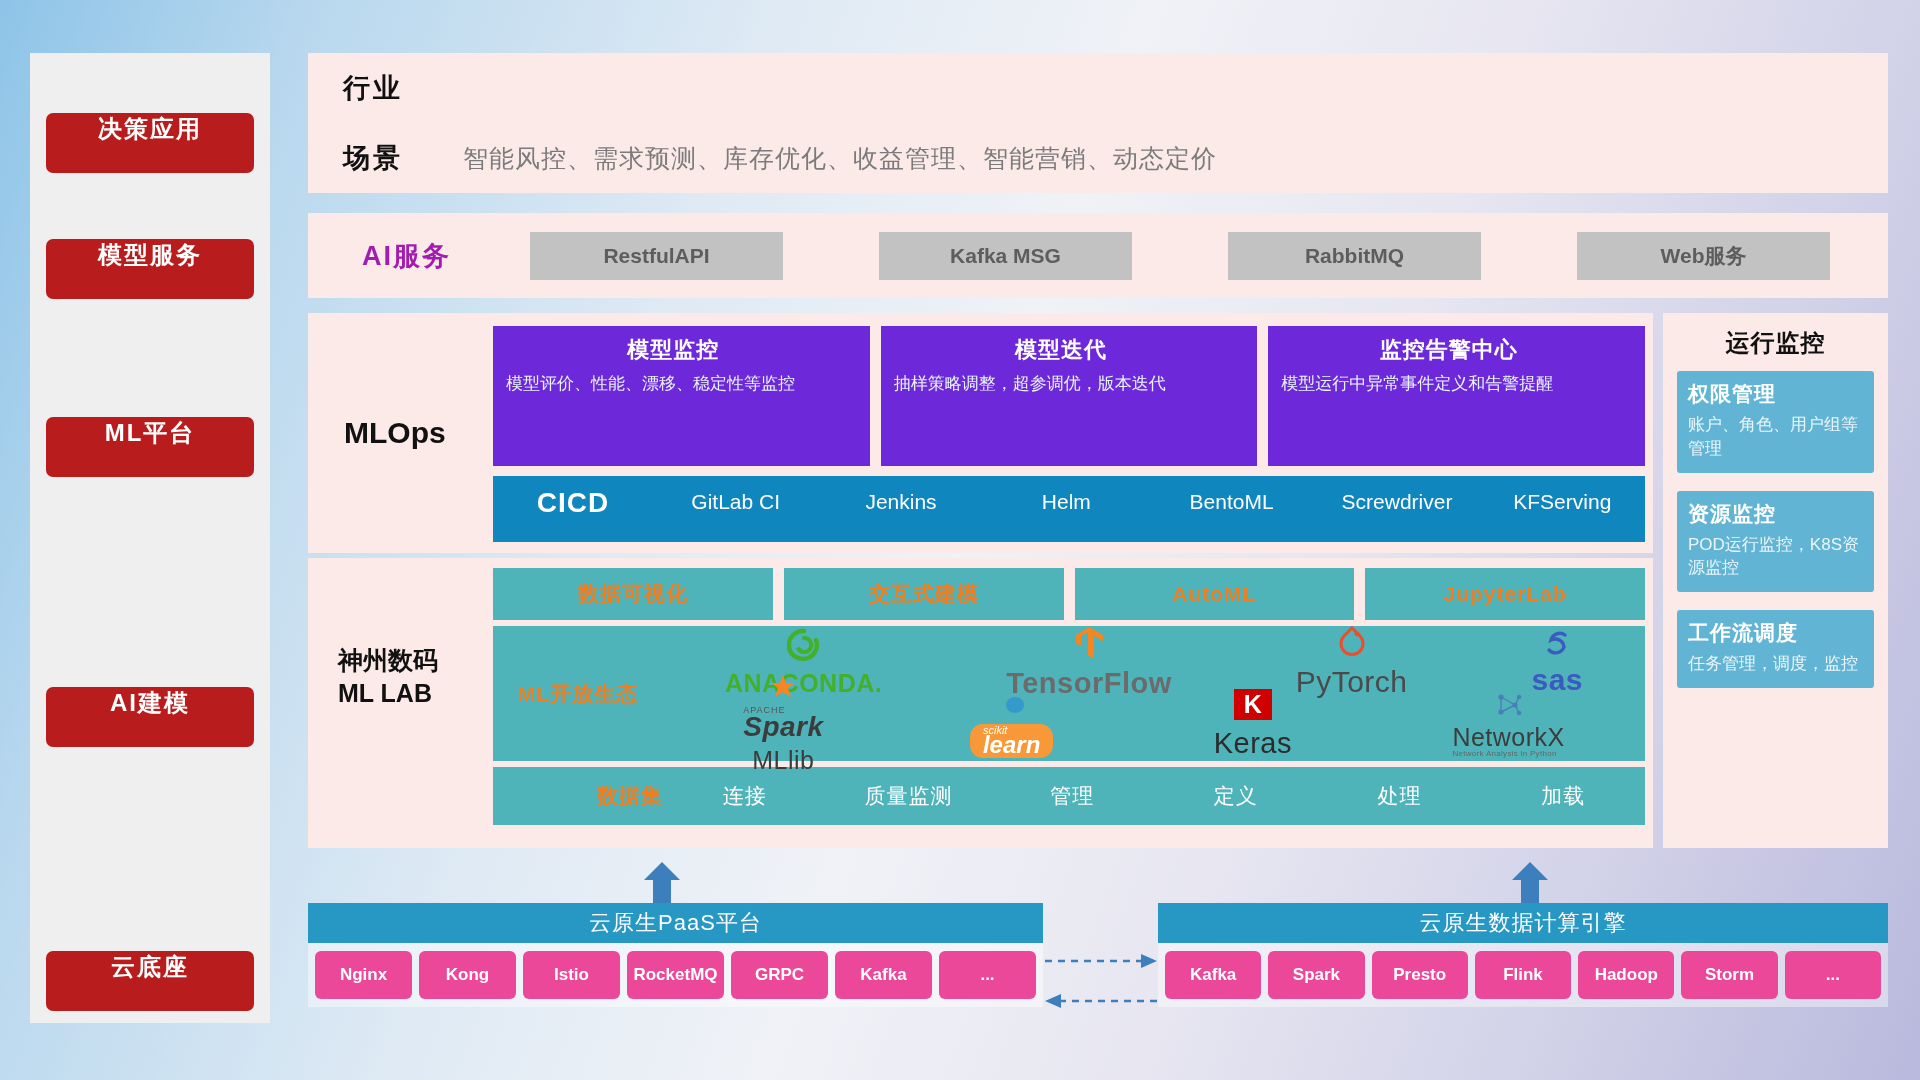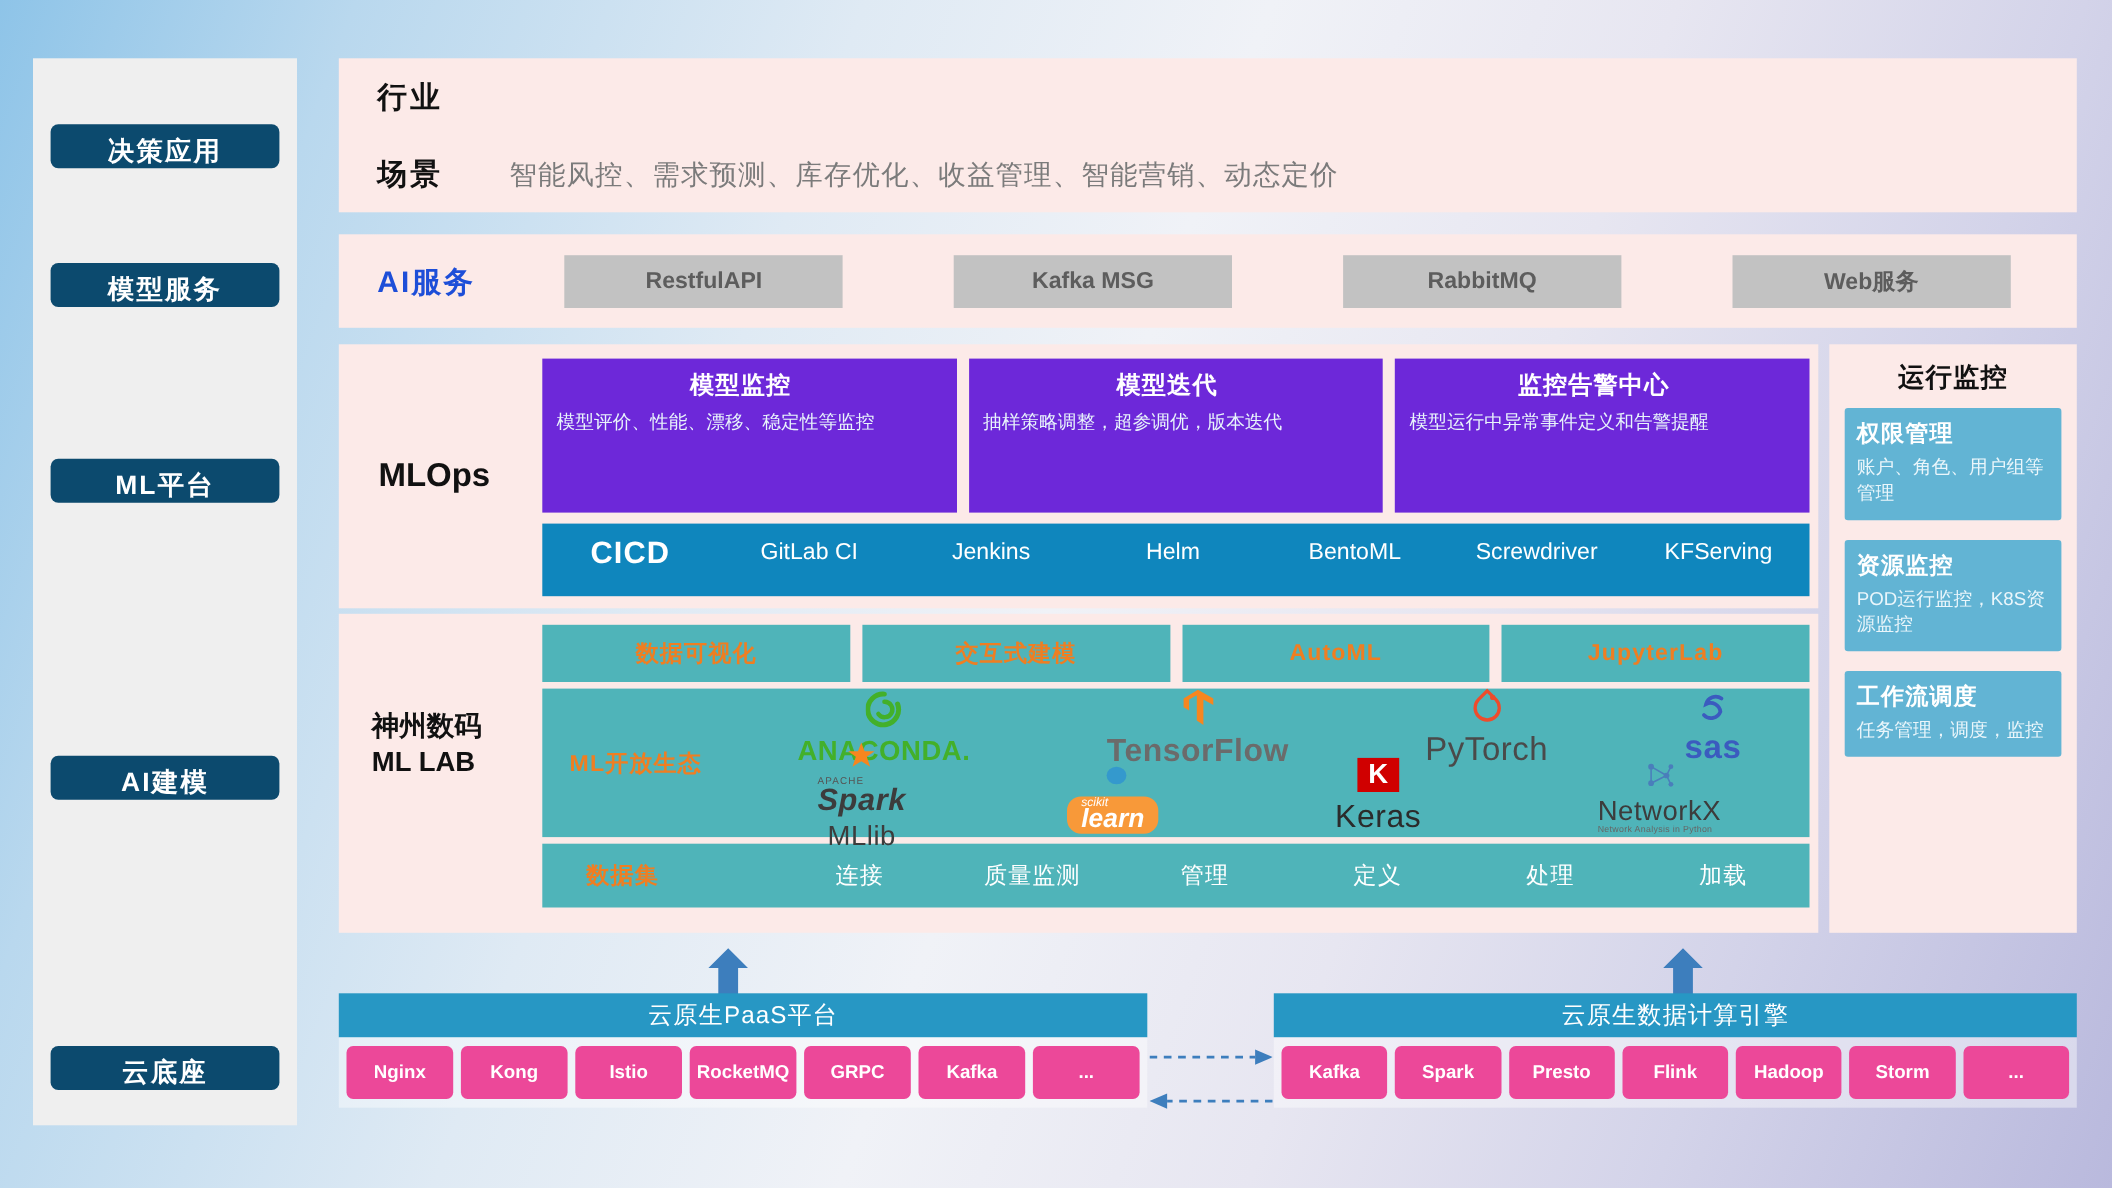--- a/index.html
+++ b/index.html
@@ -18,26 +18,26 @@
 
   
   .rail {
     position: absolute;
     left: 30px; top: 53px;
     width: 240px; height: 970px;
     background: #efefef;
   }
   .rail-tag {
     position: absolute;
-    left: 16px; width: 208px; height: 40px;
-    background: #0c4a6e;
+    left: 16px; width: 208px; height: 60px;
+    background: #b91c1c;
     border-radius: 7px;
     color: #fff;
     font-size: 24px; font-weight: bold;
-    display: flex; align-items: flex-end; justify-content: center;
+    display: flex; align-items: flex-start; justify-content: center;
     letter-spacing: 2px;
   }
 
   
   .panel {
     position: absolute;
     background: #fceae8;
   }
 
   
@@ -46,22 +46,22 @@
   .kv-key {
     width: 120px; flex: none;
     font-size: 27px; font-weight: bold; color: #111;
     letter-spacing: 3px;
   }
   .kv-val { font-size: 25px; color: #7b7b7b; letter-spacing: 1px; }
 
   
   #p-svc { left: 308px; top: 213px; width: 1580px; height: 85px; display: flex; align-items: center; }
   .svc-label {
-    width: 120px; flex: none; margin-left: 35px;
-    font-size: 27px; font-weight: bold; color: #1d4ed8; letter-spacing: 2px;
+    width: 120px; flex: none; margin-left: 54px;
+    font-size: 27px; font-weight: bold; color: #a21caf; letter-spacing: 2px;
   }
   .svc-chips { flex: 1; display: flex; gap: 0; justify-content: space-around; padding: 0 10px 0 0; }
   .svc-chip {
     width: 253px; height: 48px;
     background: #c2c2c2; color: #5d5d5d;
     font-size: 21px; font-weight: bold;
     display: flex; align-items: center; justify-content: center;
   }
 
   
@@ -126,22 +126,22 @@
   .lab-eco-logos { flex: 1; display: flex; flex-direction: column; justify-content: center; gap: 4px; }
   .logo-row { display: flex; align-items: center; justify-content: space-around; height: 58px; }
   .logo { display: flex; align-items: center; gap: 7px; flex-direction: column; }
   .logo-text { font-size: 28px; letter-spacing: .5px; }
 
   .lab-data {
     margin-top: 6px; height: 58px; background: #4fb4b9;
     display: flex; align-items: center;
   }
   .lab-data-label {
-    width: 170px; flex: none; text-align: left;
-    color: #ef7e22; font-size: 21px; font-weight: bold; letter-spacing: 1px; margin-left: 40px;
+    width: 170px; flex: none; text-align: right;
+    color: #ef7e22; font-size: 21px; font-weight: bold; letter-spacing: 1px;
   }
   .lab-data-items { flex: 1; display: flex; }
   .lab-data-item {
     flex: 1; text-align: center; color: #fff; font-size: 21px; letter-spacing: 1px;
   }
 
   
   #p-mon { left: 1663px; top: 313px; width: 225px; height: 535px; }
   .mon-title {
     text-align: center; font-size: 24px; font-weight: bold; color: #111;

